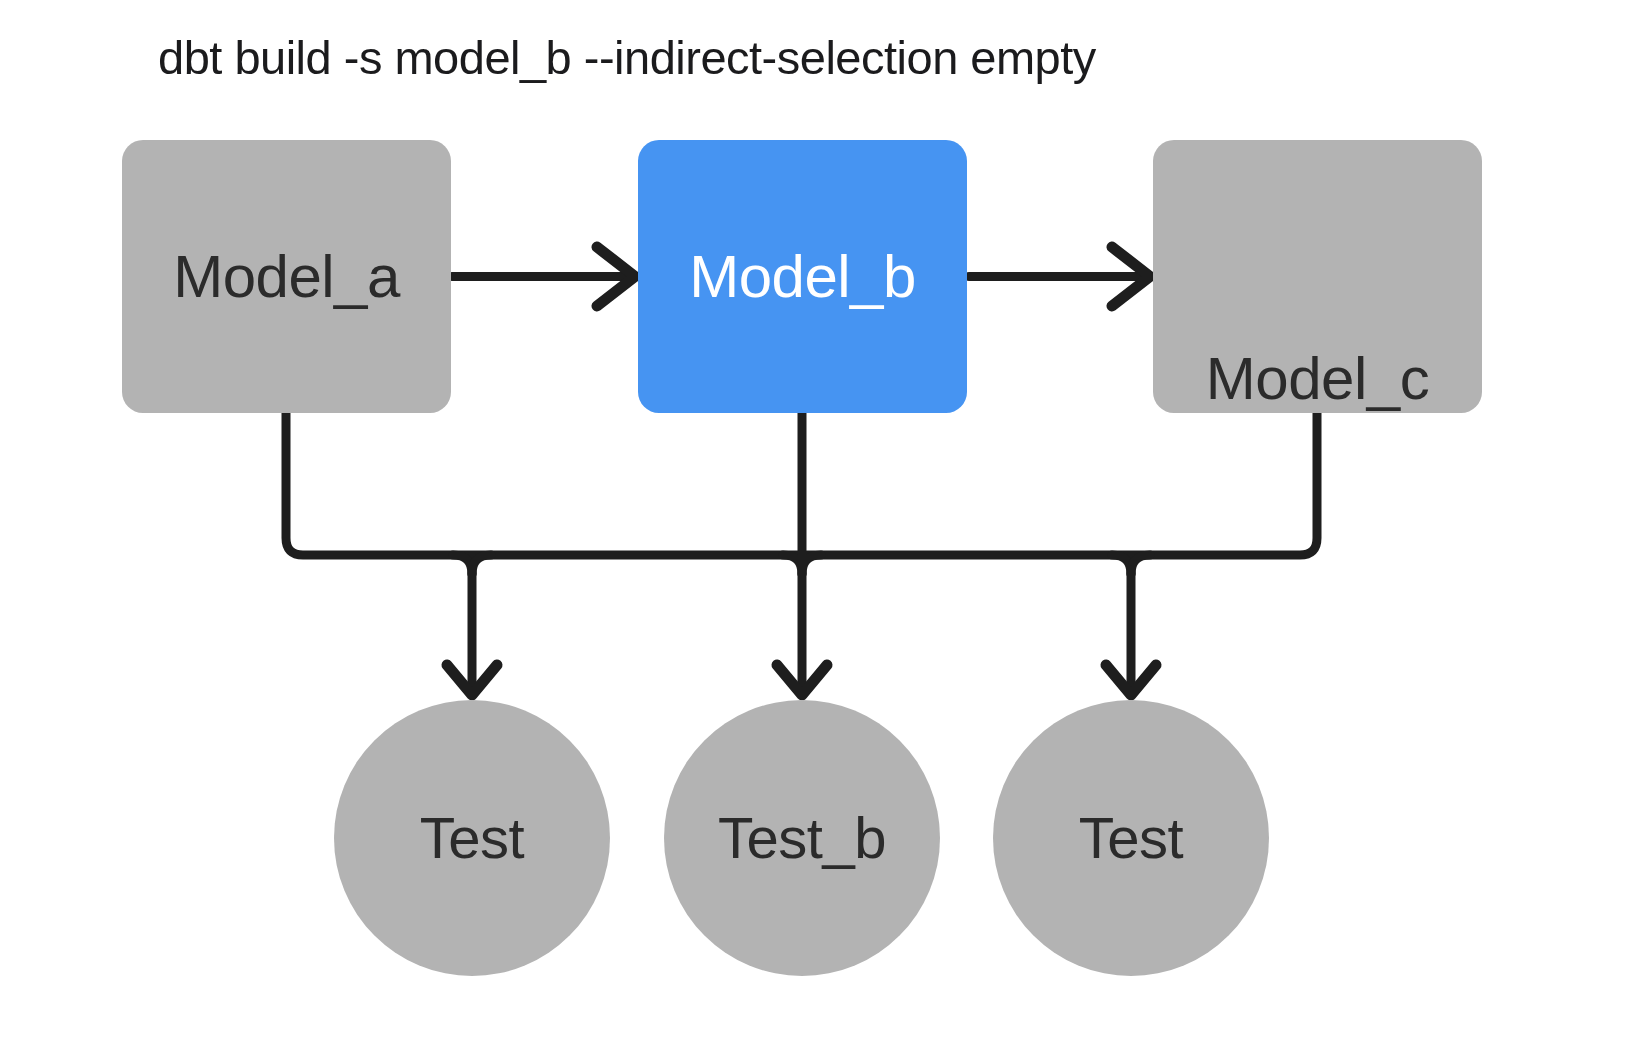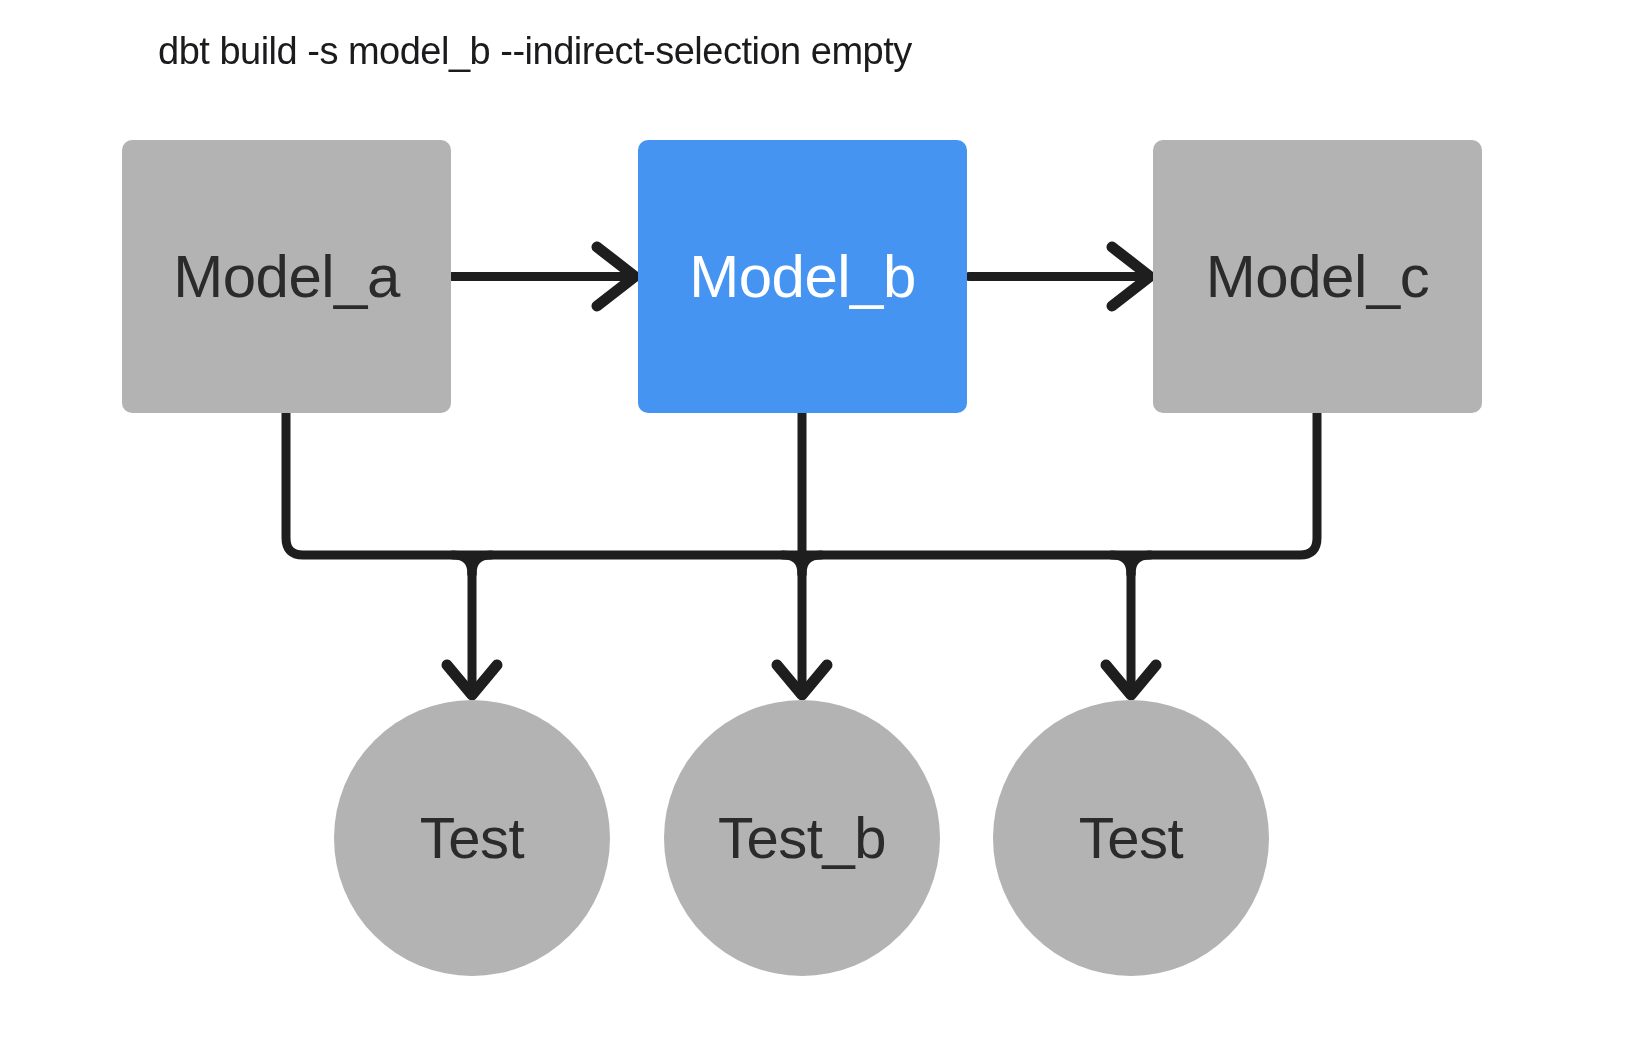--- a/index.html
+++ b/index.html
@@ -15,55 +15,55 @@
   html,body{width:1630px;height:1060px;}
   body{
     position:relative;
     background:var(--background);
     font-family:"Liberation Sans","DejaVu Sans",sans-serif;
     overflow:hidden;
   }
   .title{
     position:absolute;
     left:158px;top:30px;
-    font-size:38px;
+    font-size:47px;
     font-weight:500;
     letter-spacing:-0.5px;
     color:var(--title-text);
     white-space:nowrap;
   }
   svg.wires{
     position:absolute;left:0;top:0;width:1630px;height:1060px;
   }
   svg.wires path{
     fill:none;
     stroke:var(--line);
     stroke-linecap:round;
     stroke-linejoin:round;
   }
   svg.wires path.s9{stroke-width:9px;}
   svg.wires path.s11{stroke-width:11px;}
   .box{
     position:absolute;
     top:140px;
     width:329px;height:273px;
-    border-radius:10px;
+    border-radius:21px;
     background:var(--node-gray);
     display:flex;align-items:center;justify-content:center;
     font-size:60px;
     color:var(--text-dark);
     letter-spacing:-0.5px;
   }
   .box.selected{
     background:var(--selected-blue);
     color:var(--text-light);
   }
   .box.a{left:122px;}
   .box.b{left:638px;}
-  .box.c{left:1153px;}
+  .box.c{left:1153px;align-items:flex-end;}
   .circle{
     position:absolute;
     top:700px;
     width:276px;height:276px;
     border-radius:50%;
     background:var(--node-gray);
     display:flex;flex-direction:column;align-items:center;justify-content:center;
     text-align:center;
     font-size:58px;
     line-height:1.45;

